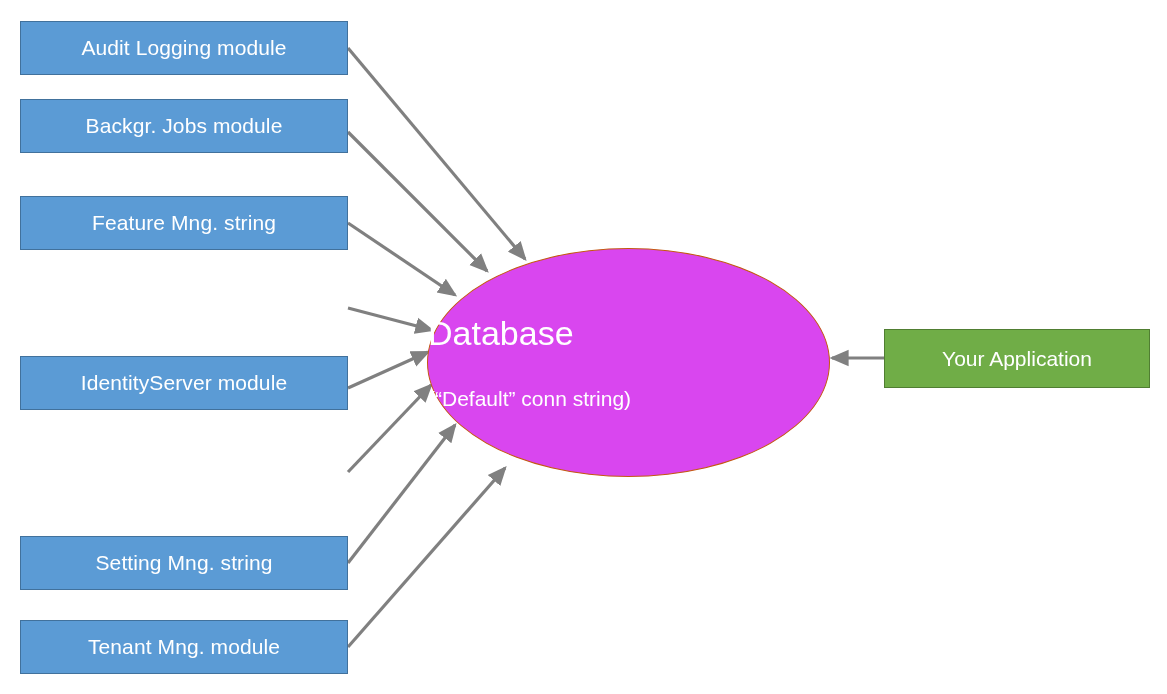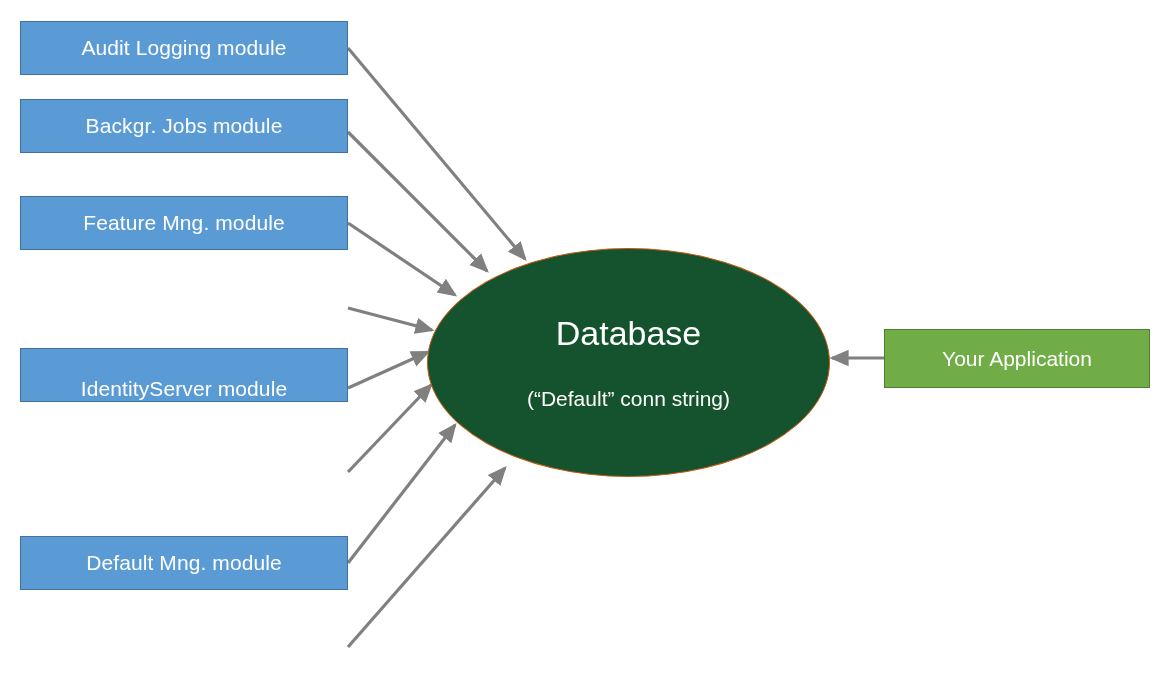--- a/index.html
+++ b/index.html
@@ -40,27 +40,27 @@
     font-size: 21px;
     letter-spacing: 0.1px;
     white-space: nowrap;
   }
   .ellipse {
     position: absolute;
     left: 427px;
     top: 248px;
     width: 403px;
     height: 229px;
-    background: #14532d;
+    background: #d946ef;
     border: 1.5px solid #C45911;
     border-radius: 50%;
     box-sizing: border-box;
     display: flex;
     flex-direction: column;
-    align-items: center;
+    align-items: flex-start;
     justify-content: center;
     color: #ffffff;
     gap: 20px;
   }
   .ellipse-title {
     font-size: 34px;
     line-height: 38px;
   }
   .ellipse-sub {
     font-size: 21px;
@@ -108,27 +108,30 @@
       </g>
   </svg>
 
   <div class="module-box" style="top: 21px;">
     <span>Audit Logging module</span>
   </div>
   <div class="module-box" style="top: 99px;">
     <span>Backgr. Jobs module</span>
   </div>
   <div class="module-box" style="top: 196px;">
-    <span>Feature Mng. module</span>
+    <span>Feature Mng. string</span>
   </div>
-  <div class="module-box" style="top: 348px; align-items: flex-end;">
+  <div class="module-box" style="top: 356px;">
     <span>IdentityServer module</span>
   </div>
   <div class="module-box" style="top: 536px;">
-    <span>Default Mng. module</span>
+    <span>Setting Mng. string</span>
+  </div>
+  <div class="module-box" style="top: 620px;">
+    <span>Tenant Mng. module</span>
   </div>
 
   <div class="ellipse">
     <div class="ellipse-title">Database</div>
     <div class="ellipse-sub">(“Default” conn string)</div>
   </div>
 
   <div class="app-box">
     <span>Your Application</span>
   </div>

